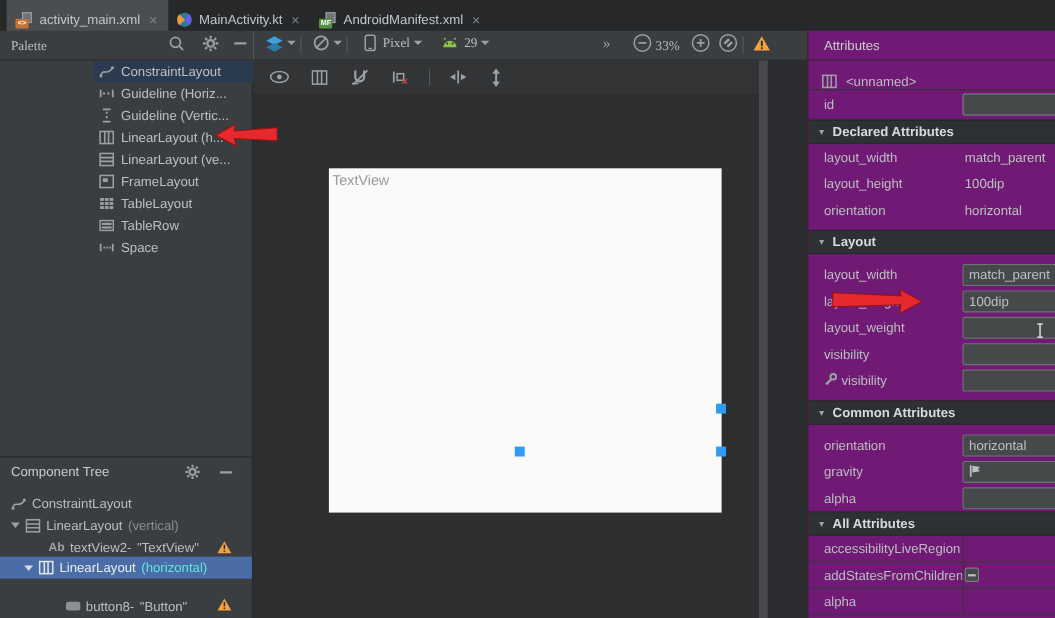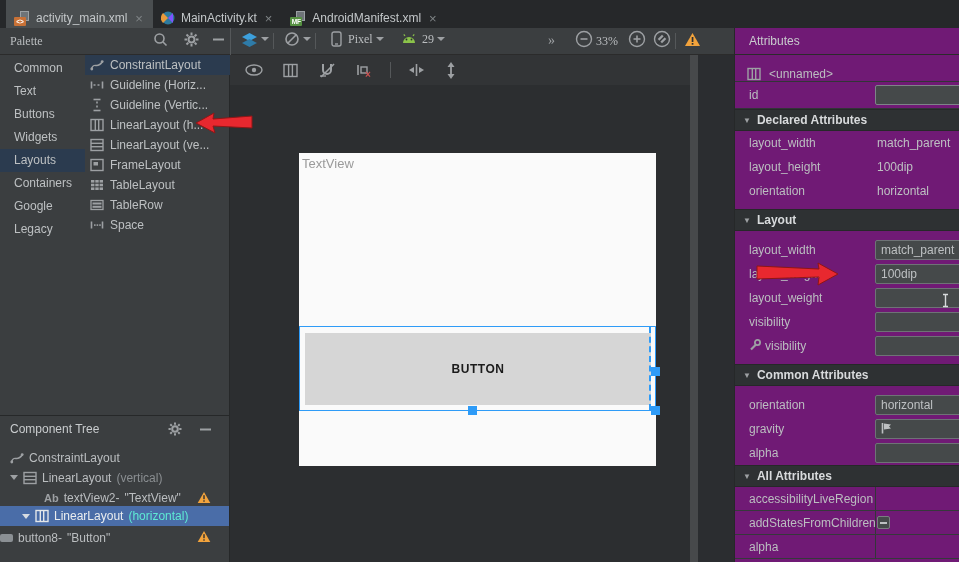--- a/index.html
+++ b/index.html
@@ -236,30 +236,20 @@
     <div class="tb-abs icbtn" style="left:681px">
       <svg width="17" height="15">
           <polygon points="8.5,1 16,14 1,14" fill="#F2A33C"></polygon>
           <rect x="7.7" y="5" width="1.7" height="5" fill="#2B2D30"></rect>
           <rect x="7.7" y="11" width="1.7" height="1.7" fill="#2B2D30"></rect>
         </svg>
     </div>
   </div>
 
   <div class="palette">
-    <div class="pcats">
-      <div class="pcat">Common</div>
-      <div class="pcat">Text</div>
-      <div class="pcat">Buttons</div>
-      <div class="pcat">Widgets</div>
-      <div class="pcat sel">Layouts</div>
-      <div class="pcat">Containers</div>
-      <div class="pcat">Google</div>
-      <div class="pcat">Legacy</div>
-    </div>
     <div class="pcomps">
       <div class="pcomp sel">
         <span class="pico">
             <svg width="14" height="14">
               <path d="M1.5 11 C4 3 7 12 12.5 3.5" stroke="#9DA0A3" stroke-width="1.5" fill="none"></path>
               <circle cx="1.8" cy="11" r="1.4" fill="#9DA0A3"></circle>
               <circle cx="12.2" cy="3.6" r="1.4" fill="#9DA0A3"></circle>
             </svg>
           </span>
         <span>ConstraintLayout</span>
@@ -424,21 +414,21 @@
           <svg width="14" height="14">
             <rect x="1" y="1.5" width="12" height="11" stroke="#E3E6E9" stroke-width="1.4" fill="none"></rect>
             <line x1="5.3" y1="1.5" x2="5.3" y2="12.5" stroke="#E3E6E9" stroke-width="1.4"></line>
             <line x1="8.7" y1="1.5" x2="8.7" y2="12.5" stroke="#E3E6E9" stroke-width="1.4"></line>
           </svg>
         </span>
       <span>LinearLayout</span>
         <span class="suffix">(horizontal)</span>
     </div>
 
-    <div class="trow" style="top:112px;">
+    <div class="trow" style="top:125px;padding-left:60px">
       <span style="width:13px;height:8px;background:#8B9094;border-radius:2px;display:inline-block"></span>
       <span>button8-</span>
         <span>"Button"</span>
       <span class="warn-right" style="top:2px"><svg width="14" height="13">
             <polygon points="7,1 13.3,12 0.7,12" fill="#F2A33C"></polygon>
             <rect x="6.3" y="4.2" width="1.4" height="4" fill="#2B2D30"></rect>
             <rect x="6.3" y="9.3" width="1.4" height="1.4" fill="#2B2D30"></rect>
           </svg></span>
     </div>
   </div>
@@ -484,24 +474,20 @@
         <svg width="12" height="17">
             <line x1="6" y1="3" x2="6" y2="14" stroke="#9DA0A3" stroke-width="1.8"></line>
             <polygon points="6,0 2.5,5 9.5,5" fill="#9DA0A3"></polygon>
             <polygon points="6,17 2.5,12 9.5,12" fill="#9DA0A3"></polygon>
           </svg>
       </span>
     </div>
 
     <div class="canvas">
       <div class="tvlabel">TextView</div>
-      <div class="selbox">
-        <div class="abutton">BUTTON</div>
-        <div class="dashline"></div>
-      </div>
       <div class="handle" style="left:169px;top:253px"></div>
       <div class="handle" style="left:352px;top:214px"></div>
       <div class="handle" style="left:352px;top:253px"></div>
     </div>
   </div>
 
   <div class="splitter"></div>
 
   <div class="attrs">
     <div class="attrs-title">Attributes</div>

